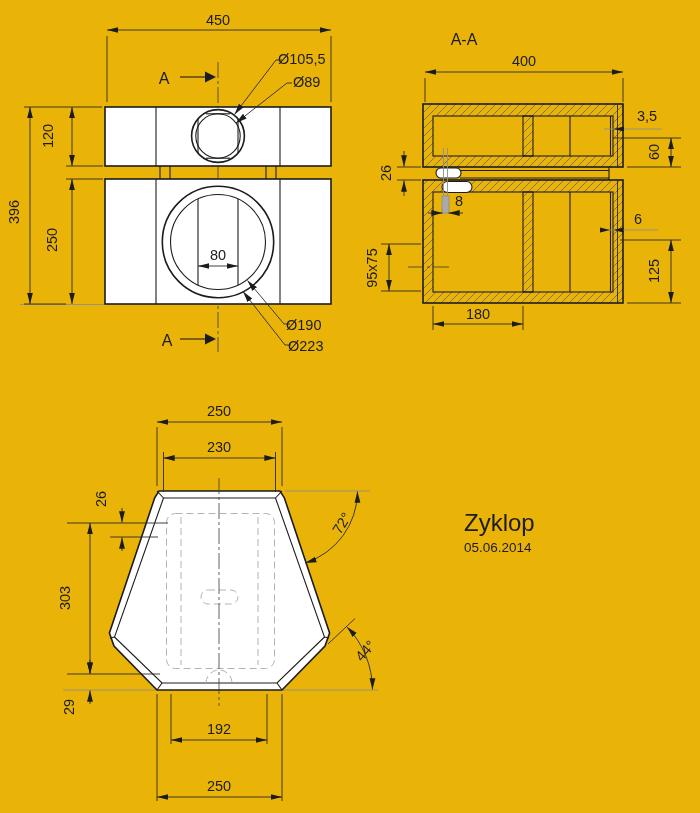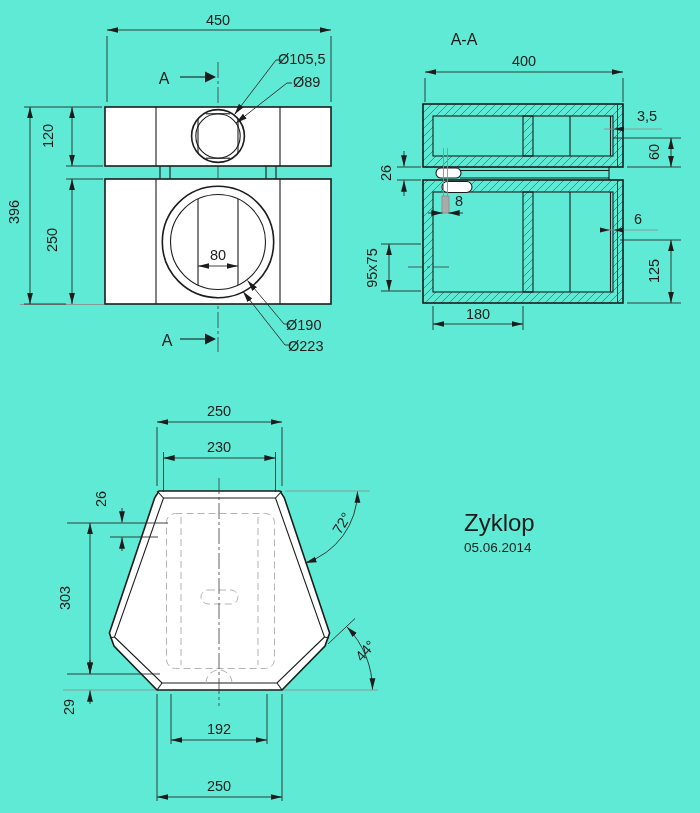--- a/index.html
+++ b/index.html
@@ -1,16 +1,16 @@
 <!DOCTYPE html>
 <html><head>
 <meta charset="utf-8">
 <style>
   html,body { margin:0; padding:0; background:#ffffff; }
-  .stage { width:700px; height:813px; background:#5eead4; position:relative; font-family:"Liberation Sans", sans-serif; }
+  .stage { width:700px; height:813px; background:#eab308; position:relative; font-family:"Liberation Sans", sans-serif; }
 
   
   .ol { stroke:#1c1c1c; stroke-width:1.6; fill:none; }               
   .ml { stroke:#1c1c1c; stroke-width:1.1; fill:none; }               
   .tl { stroke:#2a2a2a; stroke-width:0.9; fill:none; }               
   .gl { stroke:#909090; stroke-width:0.9; fill:none; }               
   .cl { stroke:#3a3a3a; stroke-width:0.8; fill:none; stroke-dasharray:16 3 3 3; } 
   .hd { stroke:#b3b3b3; stroke-width:1; fill:none; stroke-dasharray:7 4; }        
   .hatch-fill { fill:url(#hatch); stroke:none; }
   .wf  { fill:#ffffff; }

